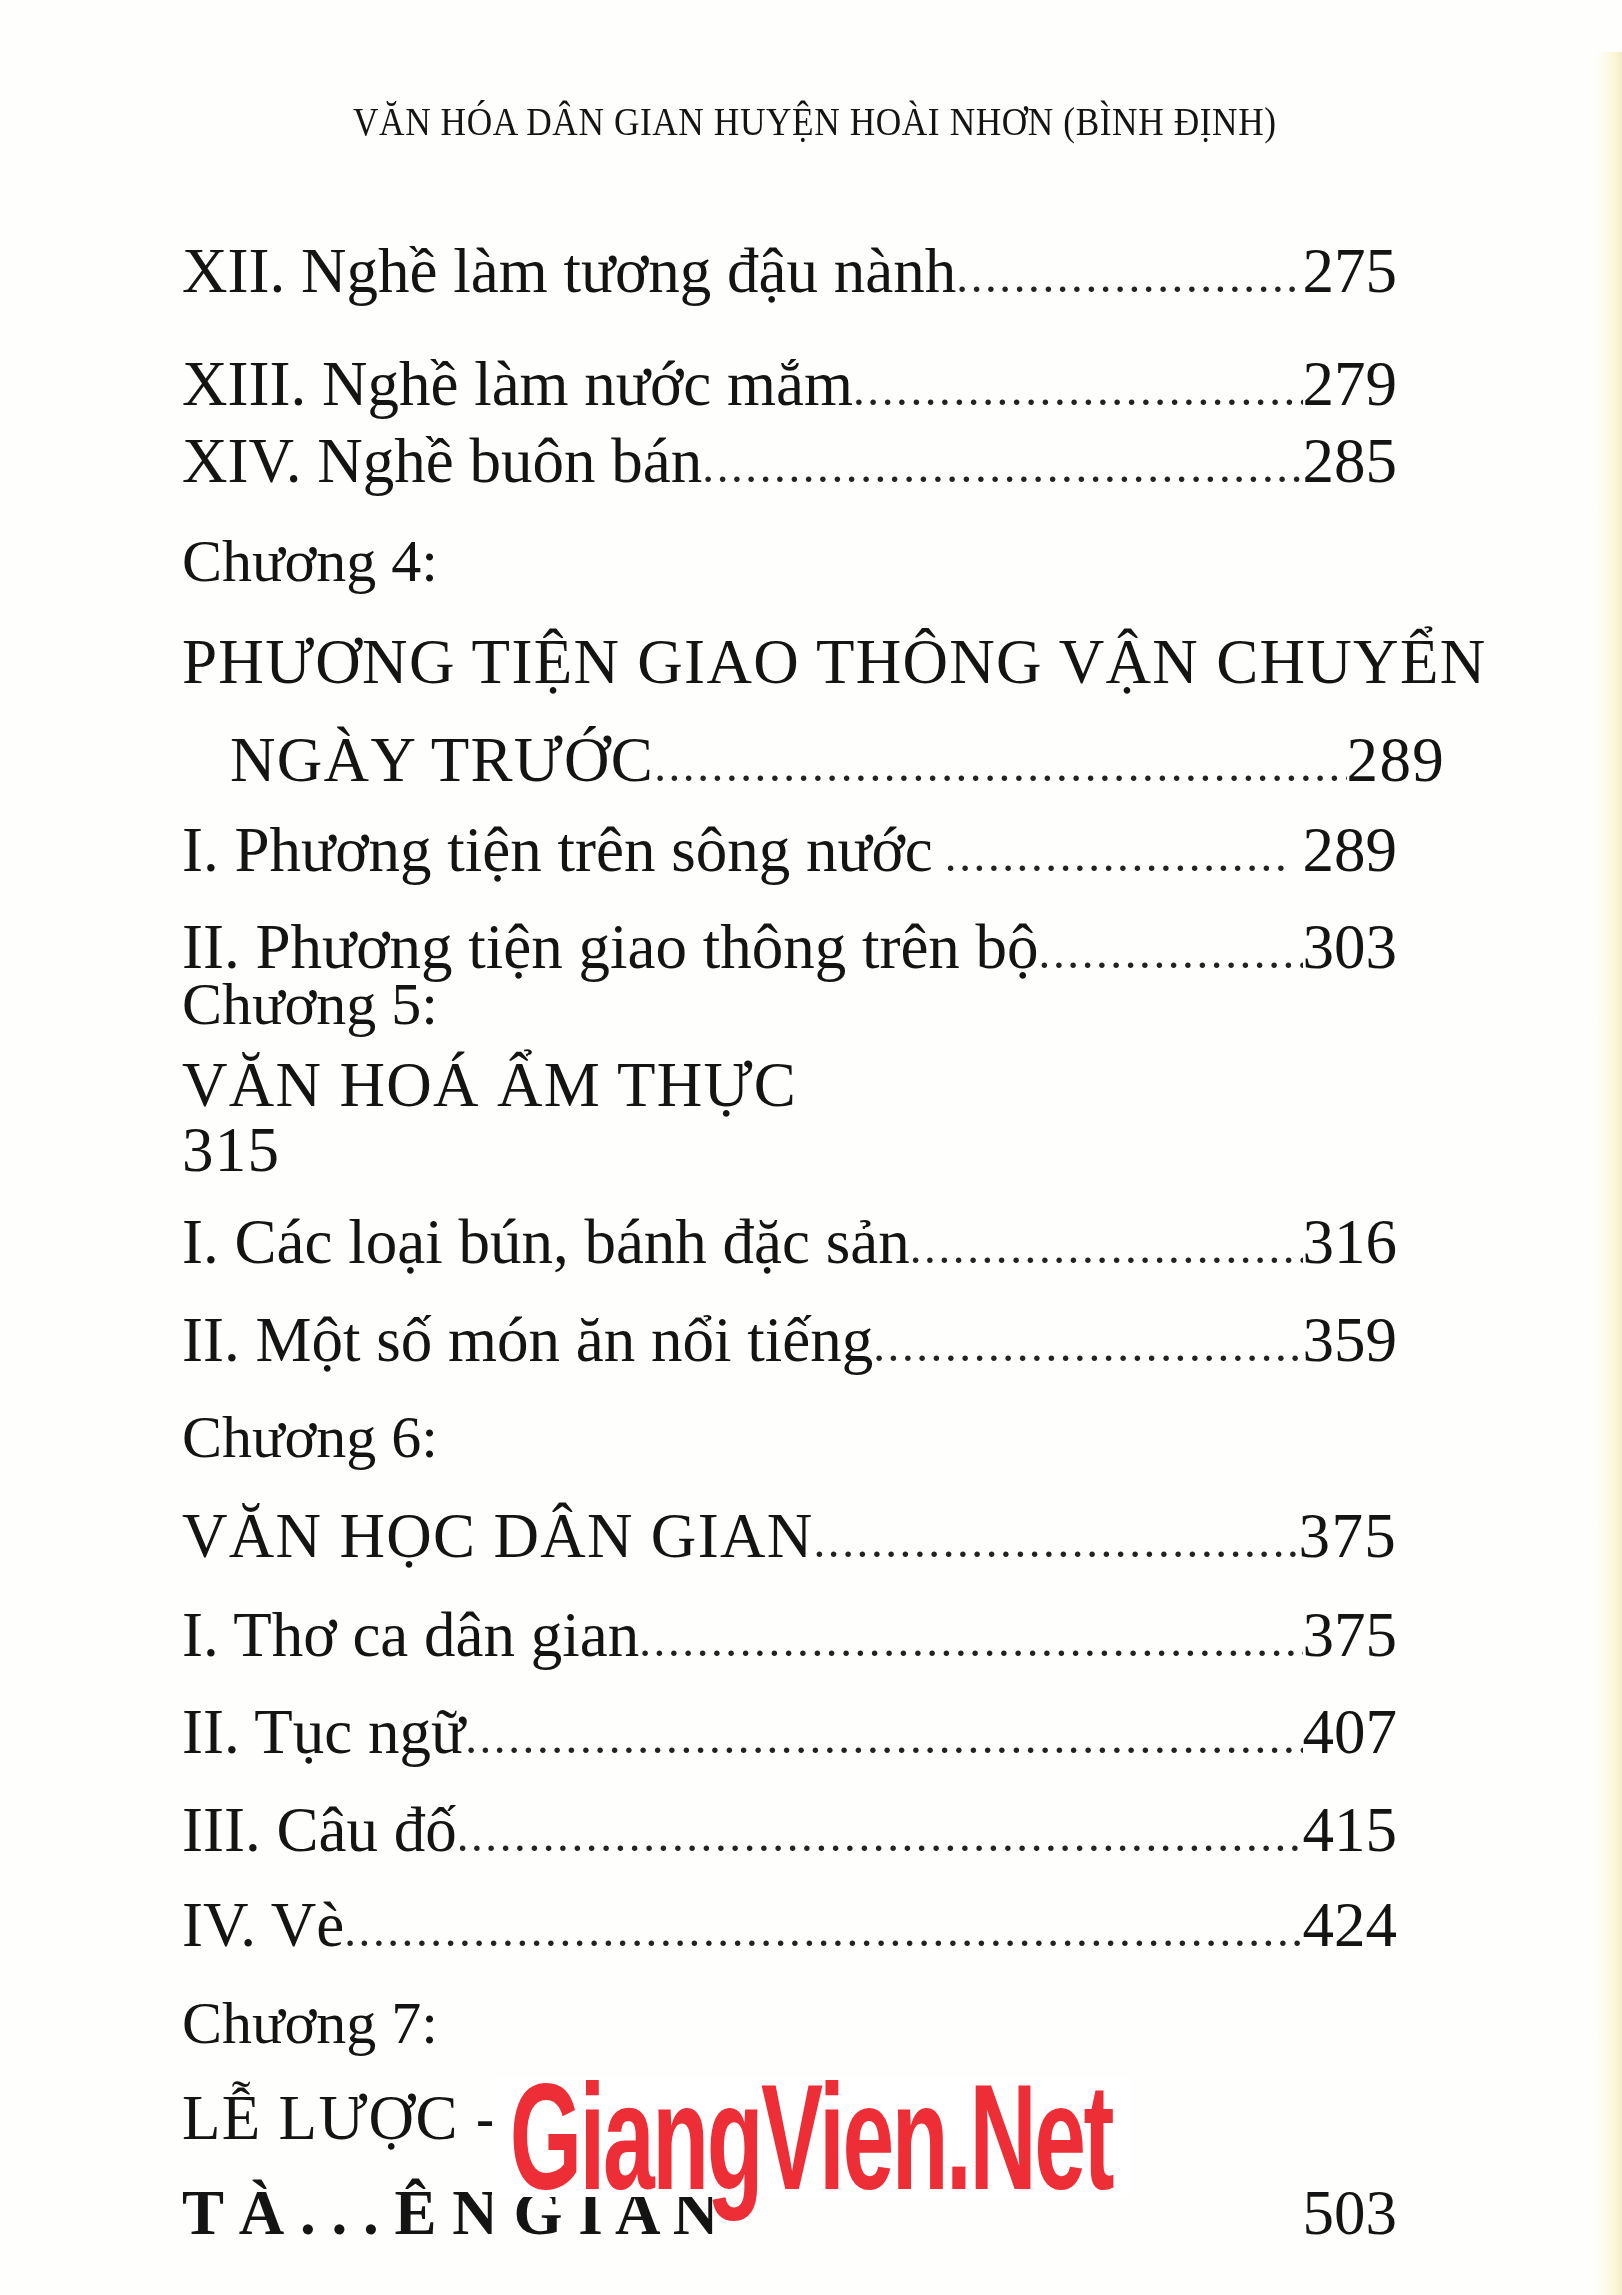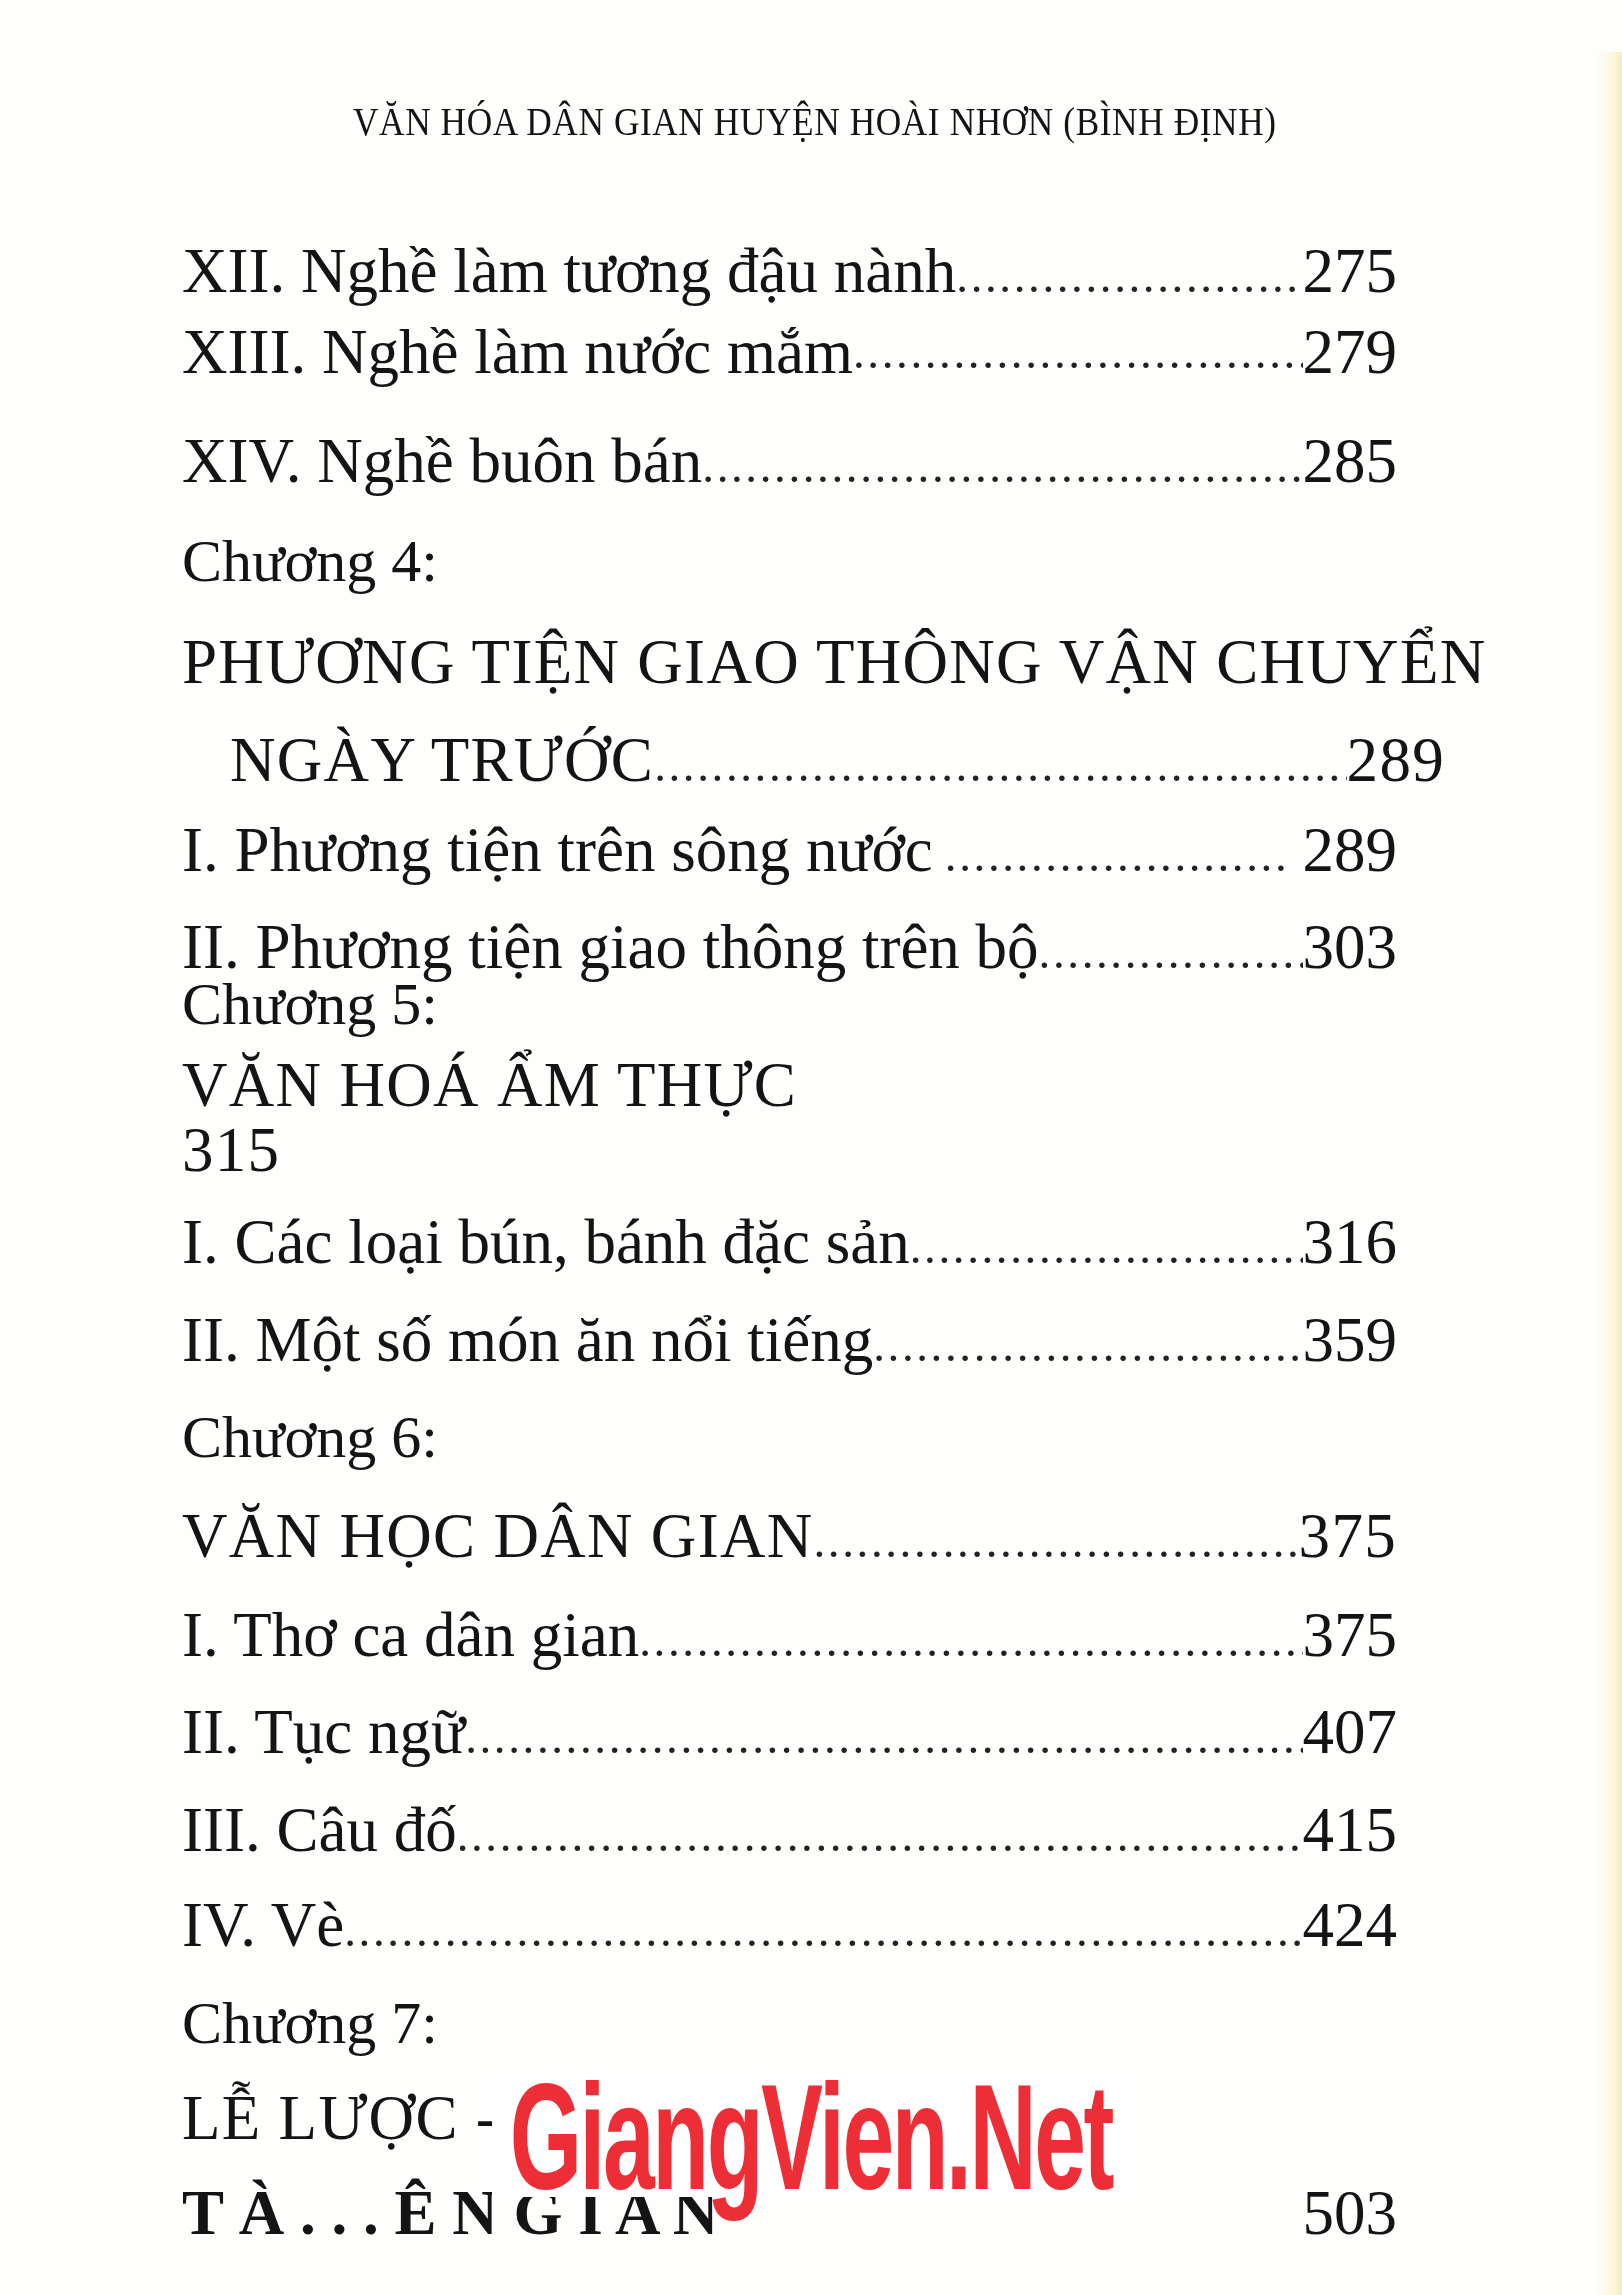--- a/index.html
+++ b/index.html
@@ -57,21 +57,21 @@
 <div class="edge-shadow"></div>
 
 <div class="running-head">VĂN HÓA DÂN GIAN HUYỆN HOÀI NHƠN (BÌNH ĐỊNH)</div>
 
 <div id="toc">
     <div class="toc-line entry" style="top: 239px;">
       <span class="lbl">XII. Nghề làm tương đậu nành</span>
       <span class="dots">...................................................................................................................................................</span>
       <span class="pg">275</span>
     </div>
-    <div class="toc-line entry" style="top: 320px; align-items: flex-end;">
+    <div class="toc-line entry" style="top: 352px;">
       <span class="lbl">XIII. Nghề làm nước mắm</span>
       <span class="dots">...................................................................................................................................................</span>
       <span class="pg">279</span>
     </div>
     <div class="toc-line entry" style="top: 429px;">
       <span class="lbl">XIV. Nghề buôn bán</span>
       <span class="dots">...................................................................................................................................................</span>
       <span class="pg">285</span>
     </div>
     <div class="toc-line chapter-label" style="top: 529px;">

